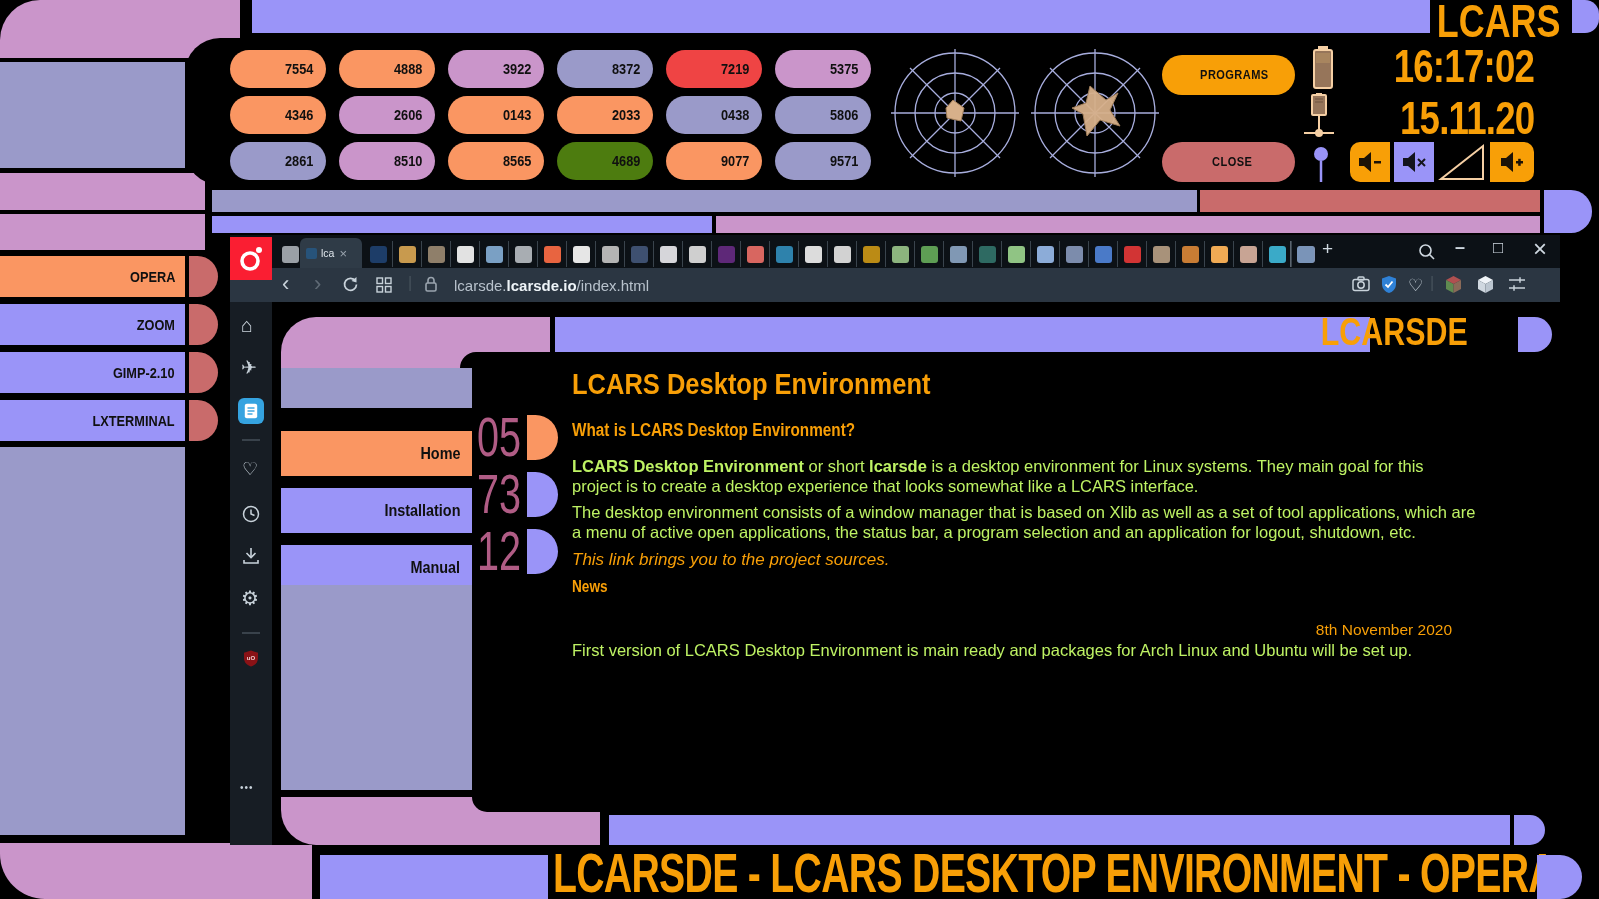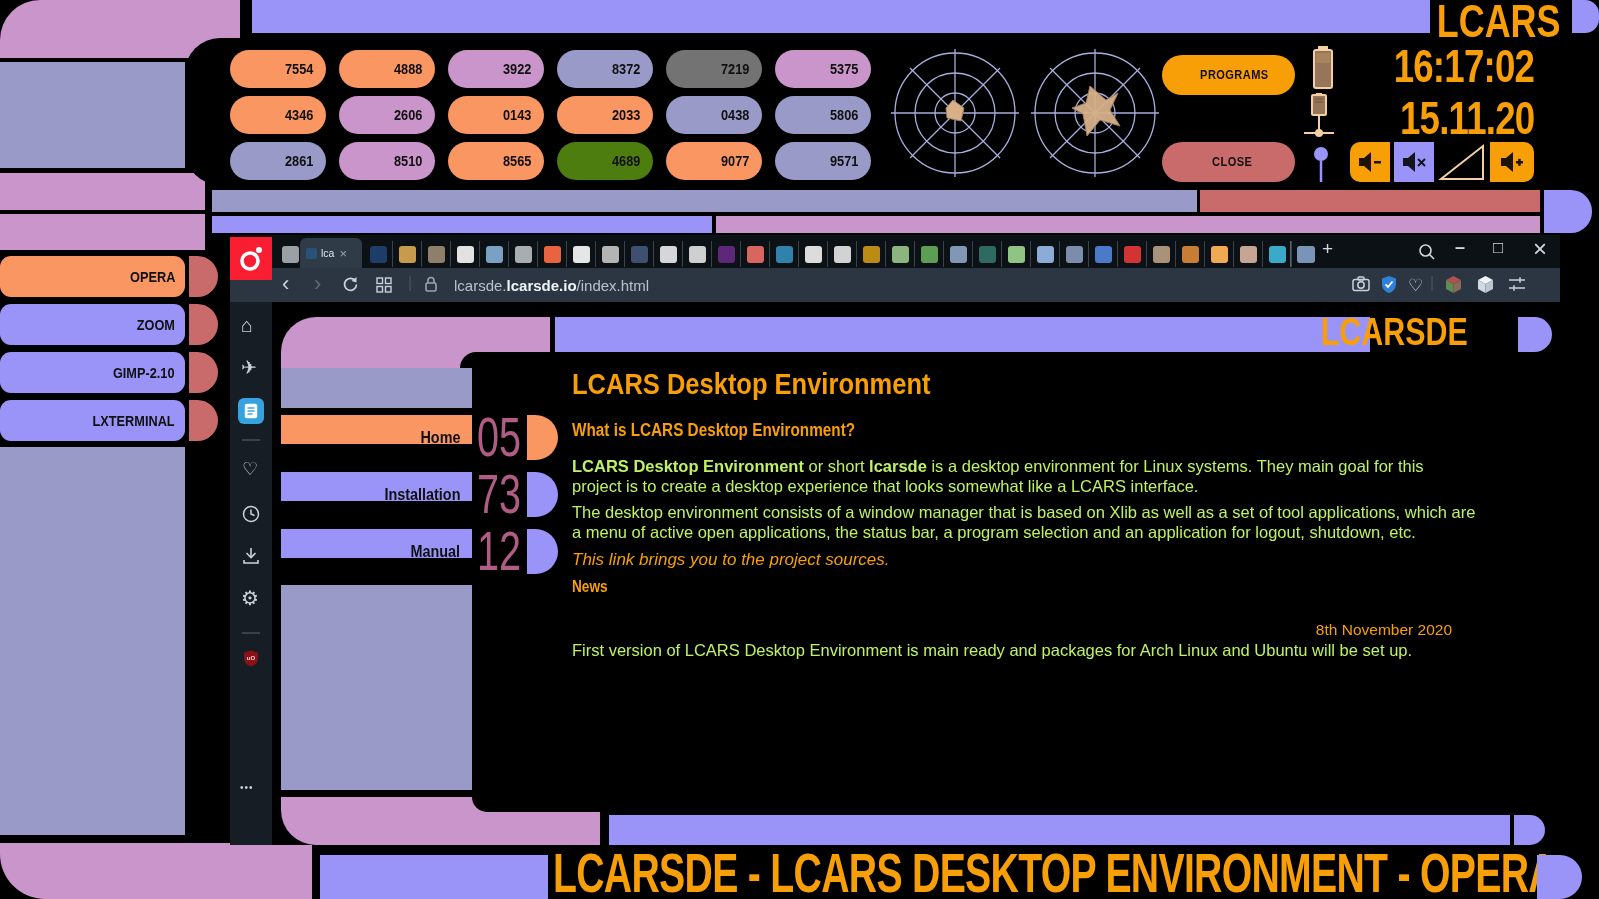--- a/index.html
+++ b/index.html
@@ -8,24 +8,24 @@
   .s{position:absolute;}
   .cx{display:inline-block;transform:scaleX(var(--sx,.8));transform-origin:0 50%;white-space:nowrap;}
   .cxr{display:inline-block;transform:scaleX(var(--sx,.8));transform-origin:100% 50%;white-space:nowrap;}
   
   .pill{width:96px;height:38px;border-radius:19px;color:#101010;font-weight:bold;font-size:15px;
         line-height:38px;text-align:right;padding-right:13px;box-sizing:border-box;}
   .pillgrid{display:grid;grid-template-columns:repeat(6,96px);grid-column-gap:13px;grid-row-gap:8px;}
   .lcarsbtn{border-radius:20px;color:#101010;font-weight:bold;font-size:13px;text-align:center;
             line-height:40px;letter-spacing:.5px;}
   .approw .bar{position:absolute;left:0;width:185px;height:41px;color:#101010;font-weight:bold;
-               font-size:15px;line-height:41px;text-align:right;padding-right:10px;box-sizing:border-box;border-radius:11px;}
+               font-size:15px;line-height:41px;text-align:right;padding-right:10px;box-sizing:border-box;}
   .approw .cap{position:absolute;left:189px;width:29px;height:41px;background:#c96b6b;border-radius:0 21px 21px 0;}
-  .navrow .bar{position:absolute;left:0;width:191px;height:29px;color:#101010;font-weight:bold;
-               font-size:16px;line-height:45px;text-align:right;padding-right:12px;box-sizing:border-box;}
+  .navrow .bar{position:absolute;left:0;width:191px;height:45px;color:#101010;font-weight:bold;
+               font-size:16px;line-height:45px;text-align:right;padding-right:12px;box-sizing:border-box;margin-top:16px;}
   .navrow .num{position:absolute;left:196px;top:-6px;width:52px;height:56px;font-size:55px;color:#b05c85;line-height:56px;}
   .navrow .cap{position:absolute;left:246px;width:31px;height:45px;border-radius:0 31px 31px 0;}
   
   .favtab{width:28px;height:26px;display:flex;align-items:center;justify-content:center;border-left:1px solid #3a444d;}
   .favtab:first-child{border-left:none;}
   .blob{width:17px;height:17px;border-radius:3px;}
   .ptext{color:#bef264;font-size:16.5px;line-height:19.5px;}
 </style>
 </head>
 <body>
@@ -60,21 +60,21 @@
   <div class="s" style="left:252px;top:0;width:1178px;height:33px;background:#9a94f8;"></div>
   <div class="s" style="right:39px;top:-6px;font-size:46px;font-weight:bold;color:#f89f07;"><span class="cxr" style="--sx:.78">LCARS</span></div>
   <div class="s" style="left:1572px;top:0;width:27px;height:33px;background:#9a94f8;border-radius:0 14px 14px 0;"></div>
 
   <div class="s" style="left:185px;top:38px;width:1352px;height:147px;background:#000;border-radius:35px;">
     <div class="s pillgrid" style="left:45px;top:12px;">
         <div class="pill" style="background: rgb(250, 150, 98);"><span class="cxr" style="--sx: .85;">7554</span></div>
         <div class="pill" style="background: rgb(250, 150, 98);"><span class="cxr" style="--sx: .85;">4888</span></div>
         <div class="pill" style="background: rgb(202, 149, 202);"><span class="cxr" style="--sx: .85;">3922</span></div>
         <div class="pill" style="background: rgb(154, 154, 201);"><span class="cxr" style="--sx: .85;">8372</span></div>
-        <div class="pill" style="background: #737373;"><span class="cxr" style="--sx: .85;">7219</span></div>
+        <div class="pill" style="background: #ef4444;"><span class="cxr" style="--sx: .85;">7219</span></div>
         <div class="pill" style="background: rgb(202, 149, 202);"><span class="cxr" style="--sx: .85;">5375</span></div>
         <div class="pill" style="background: rgb(250, 150, 98);"><span class="cxr" style="--sx: .85;">4346</span></div>
         <div class="pill" style="background: rgb(202, 149, 202);"><span class="cxr" style="--sx: .85;">2606</span></div>
         <div class="pill" style="background: rgb(250, 150, 98);"><span class="cxr" style="--sx: .85;">0143</span></div>
         <div class="pill" style="background: rgb(250, 150, 98);"><span class="cxr" style="--sx: .85;">2033</span></div>
         <div class="pill" style="background: rgb(154, 154, 201);"><span class="cxr" style="--sx: .85;">0438</span></div>
         <div class="pill" style="background: rgb(154, 154, 201);"><span class="cxr" style="--sx: .85;">5806</span></div>
         <div class="pill" style="background: rgb(154, 154, 201);"><span class="cxr" style="--sx: .85;">2861</span></div>
         <div class="pill" style="background: rgb(202, 149, 202);"><span class="cxr" style="--sx: .85;">8510</span></div>
         <div class="pill" style="background: rgb(250, 150, 98);"><span class="cxr" style="--sx: .85;">8565</span></div>

